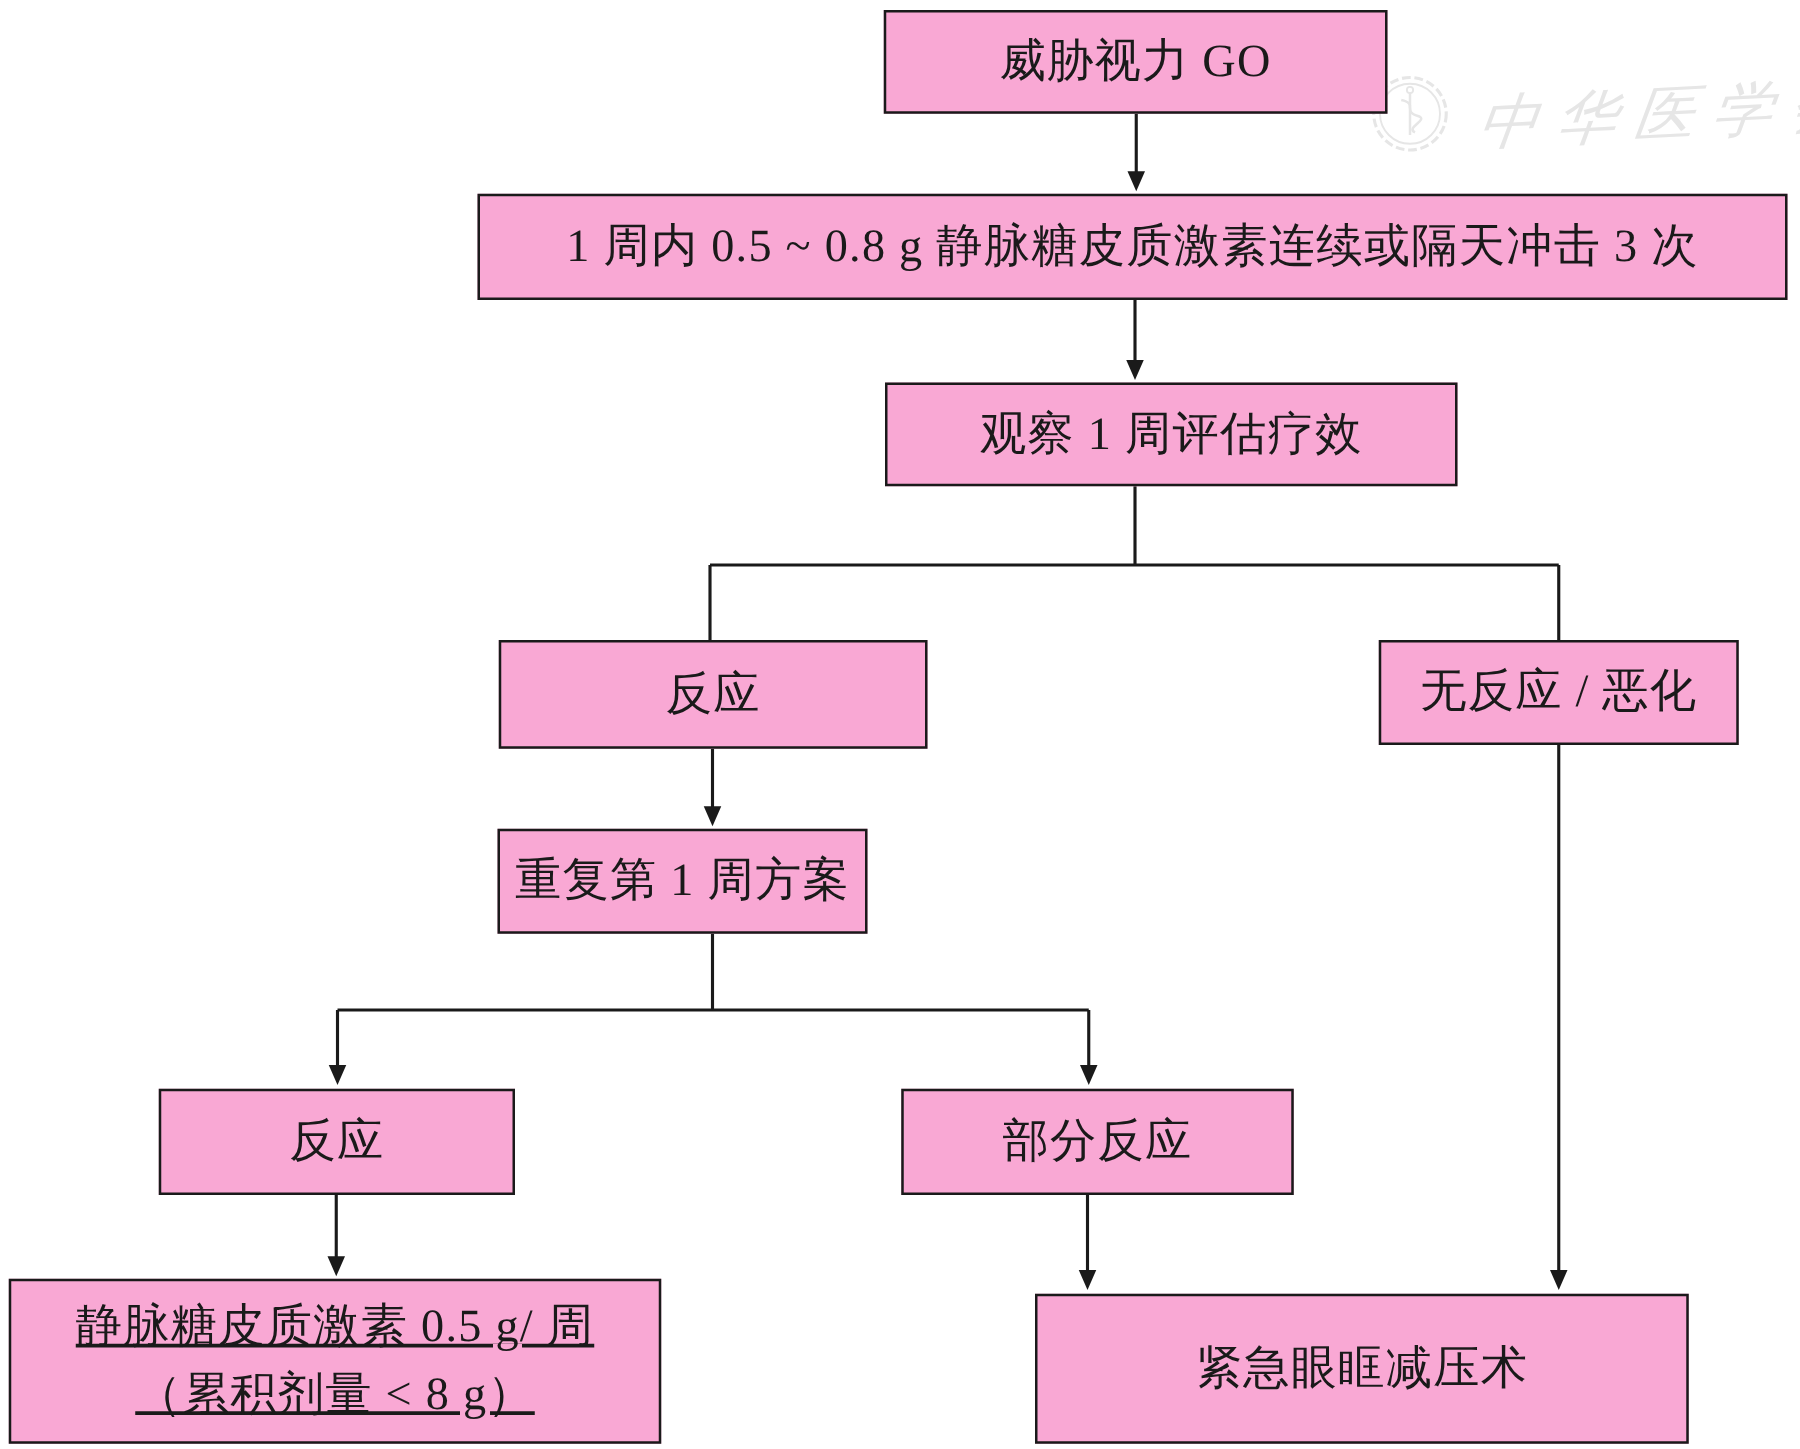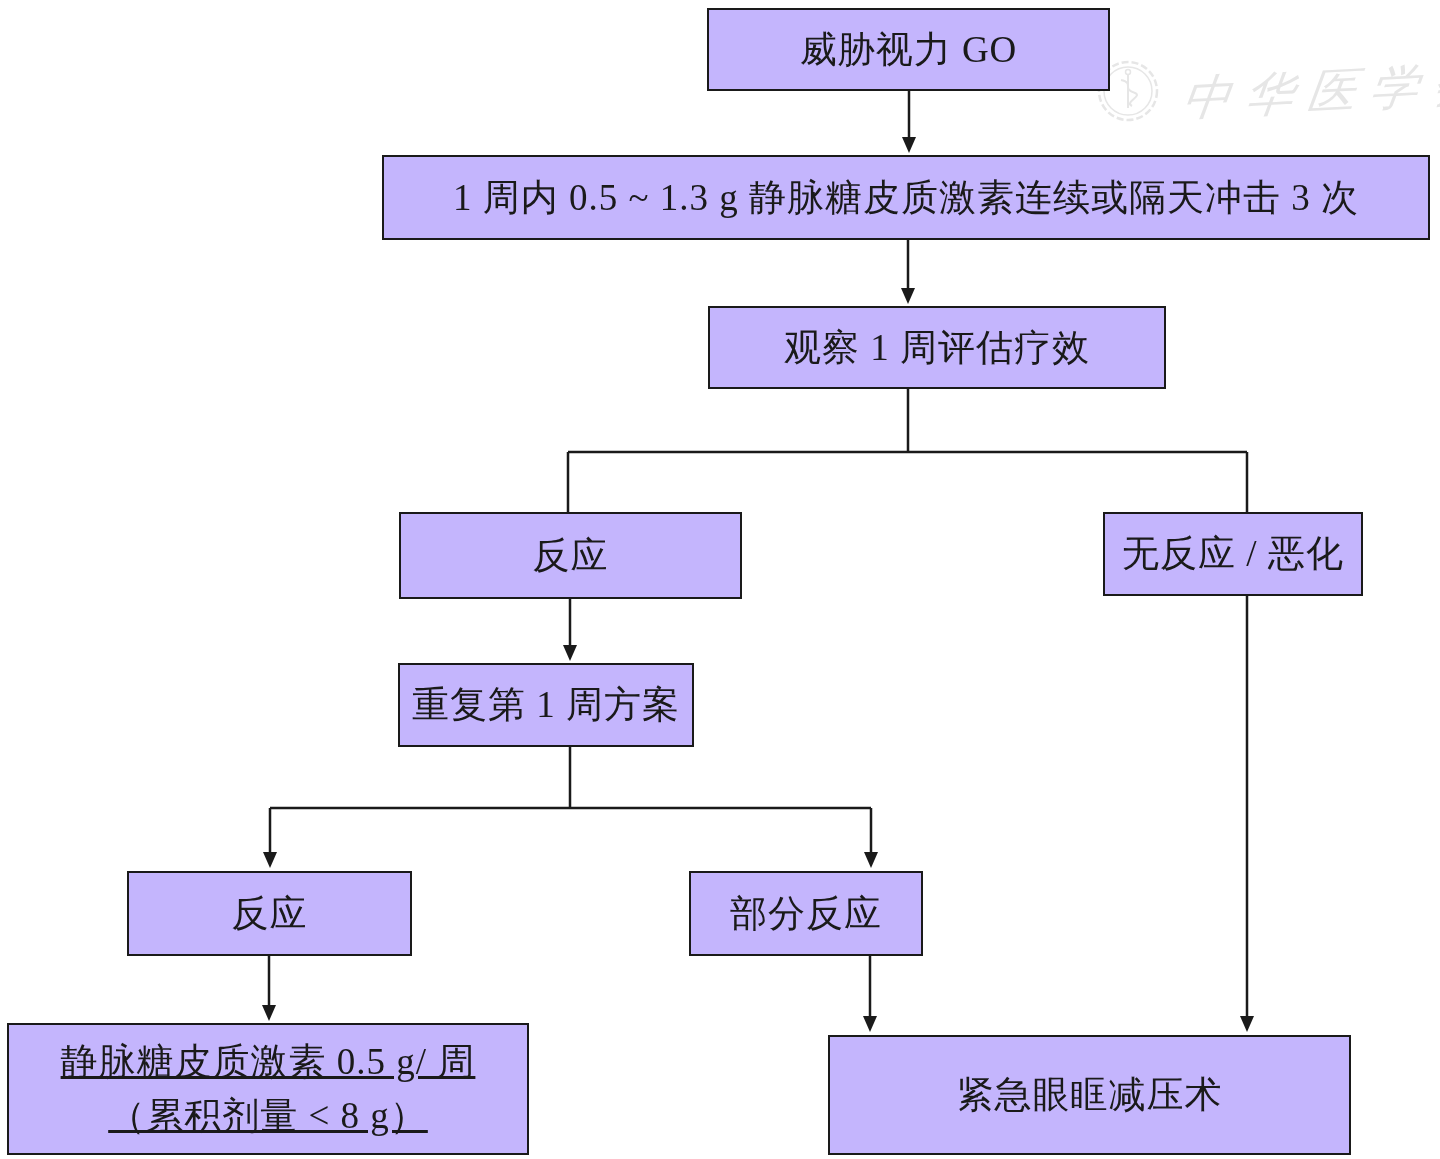--- a/index.html
+++ b/index.html
@@ -19,40 +19,40 @@
   .wires {
     position: absolute;
     left: 0;
     top: 0;
     z-index: 2;
   }
   .node {
     position: absolute;
     box-sizing: border-box;
     border: 2px solid #1a1a1a;
-    background: #c4b5fd;
+    background: #f9a8d4;
     display: flex;
     flex-direction: column;
     align-items: center;
     justify-content: center;
     text-align: center;
     font-size: 37px;
     line-height: 1.45;
     letter-spacing: 1px;
     z-index: 3;
     white-space: nowrap;
   }
   #node-threat        { left: 707px;  top: 8px;    width: 403px;  height: 83px; }
   #node-pulse         { left: 382px;  top: 155px;  width: 1048px; height: 85px; }
   #node-observe       { left: 708px;  top: 306px;  width: 458px;  height: 83px; }
   #node-response-w1   { left: 399px;  top: 512px;  width: 343px;  height: 87px; }
-  #node-no-response   { left: 1103px; top: 512px;  width: 260px;  height: 84px; }
+  #node-no-response   { left: 1103px; top: 512px;  width: 288px;  height: 84px; }
   #node-repeat        { left: 398px;  top: 663px;  width: 296px;  height: 84px; }
   #node-response-w2   { left: 127px;  top: 871px;  width: 285px;  height: 85px; }
-  #node-partial       { left: 689px;  top: 871px;  width: 234px;  height: 85px; }
+  #node-partial       { left: 721px;  top: 871px;  width: 314px;  height: 85px; }
   #node-weekly        { left: 7px;    top: 1023px; width: 522px;  height: 132px; text-decoration: underline; }
   #node-decompression { left: 804px;  top: 1035px; width: 523px;  height: 120px; margin-left: 24px; }
 
   .watermark {
     position: absolute;
     left: 1096px;
     top: 58px;
     z-index: 1;
     display: flex;
     align-items: center;
@@ -115,21 +115,21 @@
       <path d="M870 1032 L863 1016 L877 1016 Z"></path>
       <path d="M1247 1032 L1240 1016 L1254 1016 Z"></path>
     </g>
   </svg>
 
   <div class="node" id="node-threat">
     <span>威胁视力 GO</span>
   </div>
 
   <div class="node" id="node-pulse">
-    <span>1 周内 0.5 ~ 1.3 g 静脉糖皮质激素连续或隔天冲击 3 次</span>
+    <span>1 周内 0.5 ~ 0.8 g 静脉糖皮质激素连续或隔天冲击 3 次</span>
   </div>
 
   <div class="node" id="node-observe">
     <span>观察 1 周评估疗效</span>
   </div>
 
   <div class="node" id="node-response-w1">
     <span>反应</span>
   </div>
 

